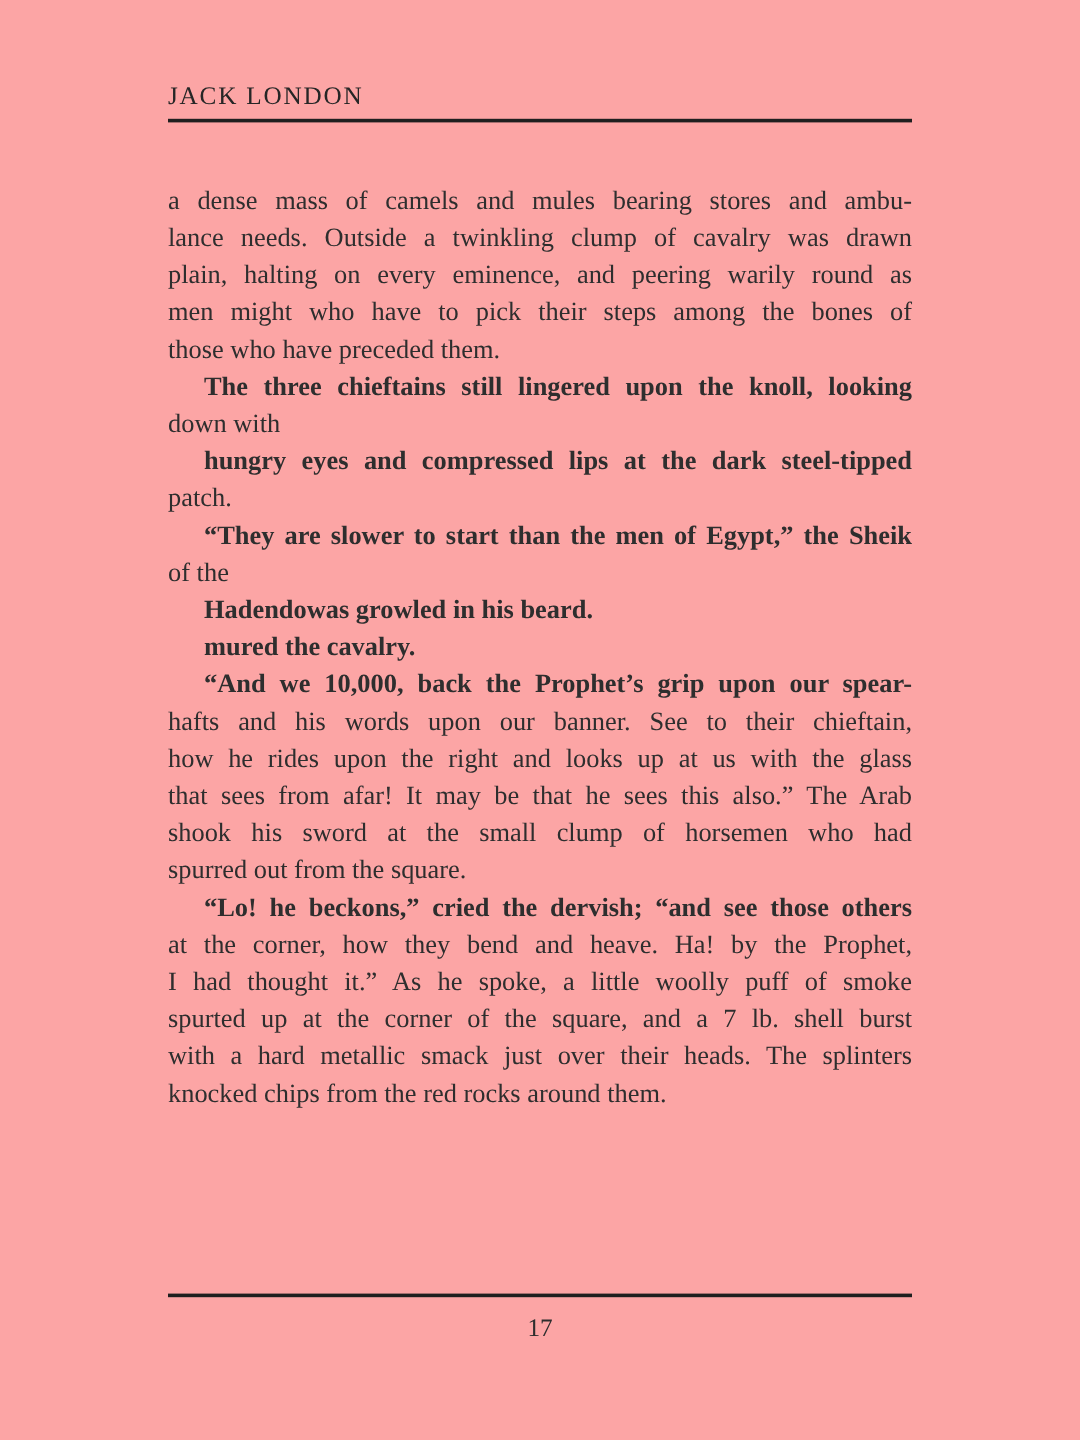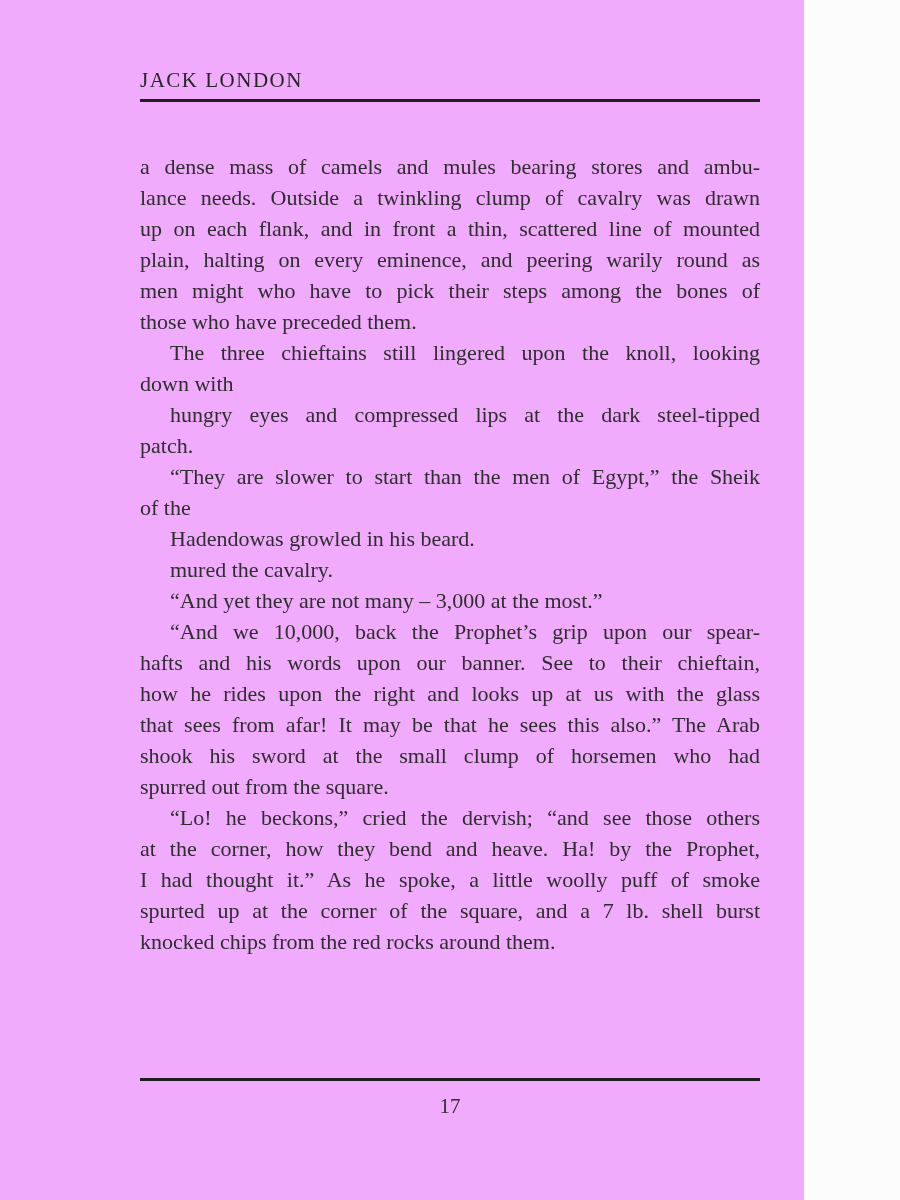--- a/index.html
+++ b/index.html
@@ -5,23 +5,23 @@
   * { margin: 0; padding: 0; box-sizing: border-box; }
 
   html, body {
     width: 900px;
     height: 1200px;
     background: #fcfcfc;
   }
 
   .page {
     position: relative;
-    width: 804px;
+    width: 900px;
     height: 1200px;
-    background: #f0abfc;
+    background: #fca5a5;
     font-family: "Liberation Serif", "DejaVu Serif", serif;
     color: #2e2e2e;
     overflow: hidden;
   }
 
   .running-header {
     position: absolute;
     top: 68px;
     left: 140px;
     width: 620px;
@@ -58,20 +58,21 @@
     white-space: normal;
     height: 31px;
   }
 
   .para-line.last {
     text-align-last: left;
   }
 
   .para.indent .para-line:first-child {
     text-indent: 30px;
+    font-weight: bold;
   }
 
   .page-footer {
     position: absolute;
     top: 1078px;
     left: 140px;
     width: 620px;
   }
 
   .footer-rule {
@@ -94,21 +95,20 @@
 
   <div class="running-header">
     <div class="header-title">JACK LONDON</div>
     <div class="header-rule"></div>
   </div>
 
   <div class="body-text">
       <div class="para">
         <div class="para-line">a dense mass of camels and mules bearing stores and ambu-</div>
         <div class="para-line">lance needs. Outside a twinkling clump of cavalry was drawn</div>
-        <div class="para-line">up on each flank, and in front a thin, scattered line of mounted</div>
         <div class="para-line">plain, halting on every eminence, and peering warily round as</div>
         <div class="para-line">men might who have to pick their steps among the bones of</div>
         <div class="para-line last">those who have preceded them.</div>
       </div>
       <div class="para indent">
         <div class="para-line">The three chieftains still lingered upon the knoll, looking</div>
         <div class="para-line last">down with</div>
       </div>
       <div class="para indent">
         <div class="para-line">hungry eyes and compressed lips at the dark steel-tipped</div>
@@ -118,35 +118,33 @@
         <div class="para-line">“They are slower to start than the men of Egypt,” the Sheik</div>
         <div class="para-line last">of the</div>
       </div>
       <div class="para indent">
         <div class="para-line last">Hadendowas growled in his beard.</div>
       </div>
       <div class="para indent">
         <div class="para-line last">mured the cavalry.</div>
       </div>
       <div class="para indent">
-        <div class="para-line last">“And yet they are not many – 3,000 at the most.”</div>
-      </div>
-      <div class="para indent">
         <div class="para-line">“And we 10,000, back the Prophet’s grip upon our spear-</div>
         <div class="para-line">hafts and his words upon our banner. See to their chieftain,</div>
         <div class="para-line">how he rides upon the right and looks up at us with the glass</div>
         <div class="para-line">that sees from afar! It may be that he sees this also.” The Arab</div>
         <div class="para-line">shook his sword at the small clump of horsemen who had</div>
         <div class="para-line last">spurred out from the square.</div>
       </div>
       <div class="para indent">
         <div class="para-line">“Lo! he beckons,” cried the dervish; “and see those others</div>
         <div class="para-line">at the corner, how they bend and heave. Ha! by the Prophet,</div>
         <div class="para-line">I had thought it.” As he spoke, a little woolly puff of smoke</div>
         <div class="para-line">spurted up at the corner of the square, and a 7 lb. shell burst</div>
+        <div class="para-line">with a hard metallic smack just over their heads. The splinters</div>
         <div class="para-line last">knocked chips from the red rocks around them.</div>
       </div>
     </div>
 
   <div class="page-footer">
     <div class="footer-rule"></div>
     <div class="page-number">17</div>
   </div>
 
 </div>

